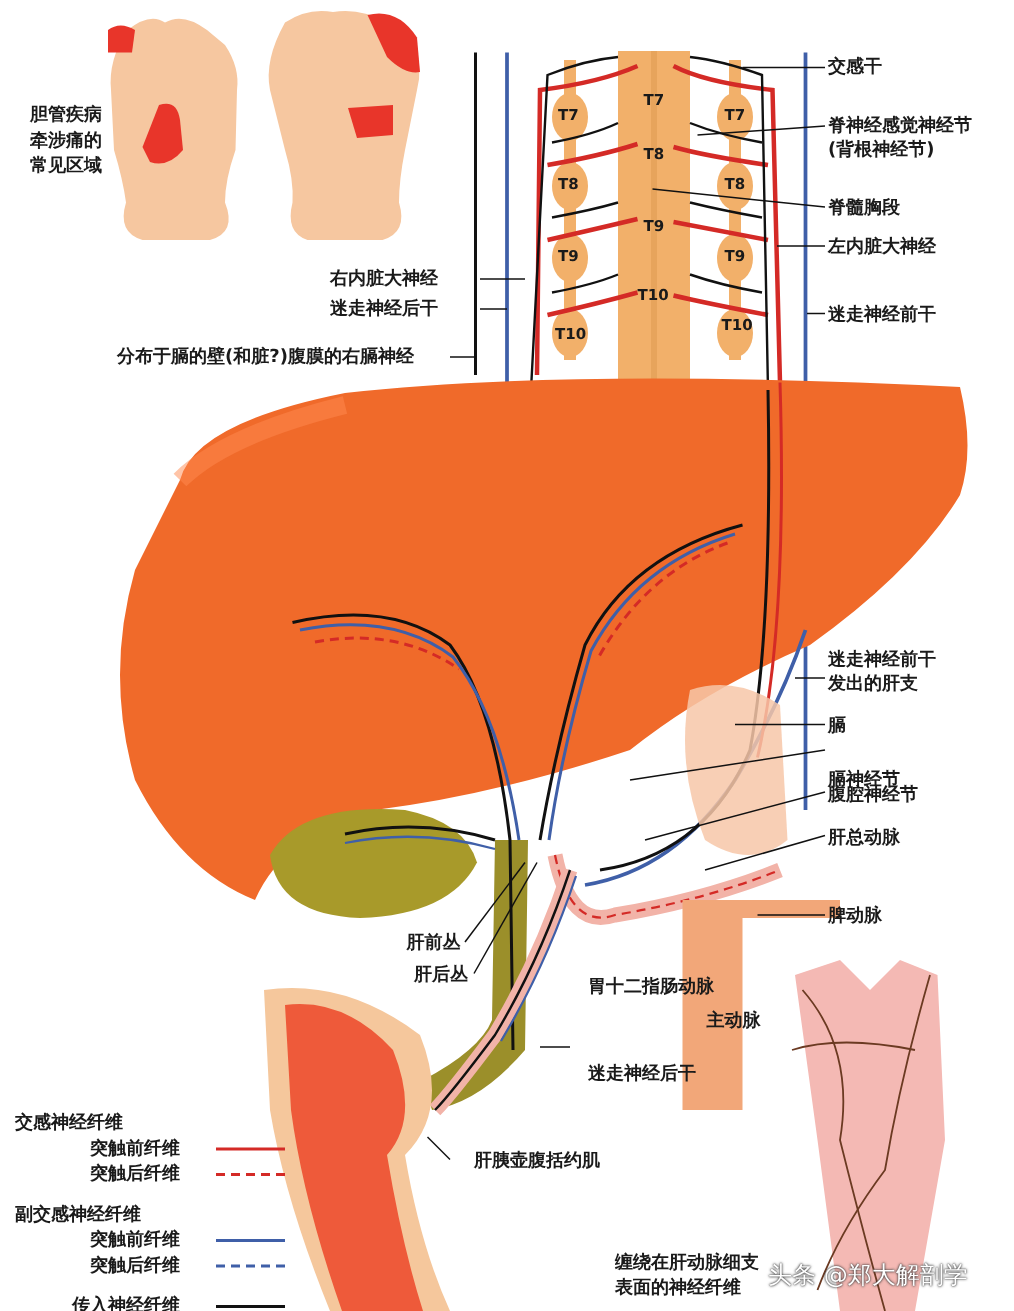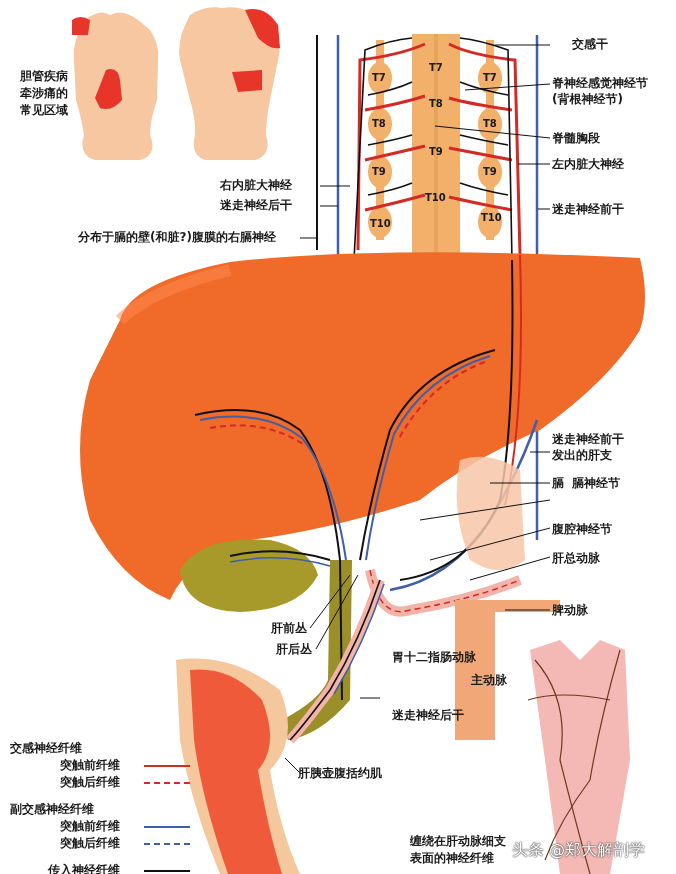--- a/index.html
+++ b/index.html
@@ -162,44 +162,44 @@
   <span class="lbl" style="left:483px;top:164px;font-size:10px;">T9</span>
   <span class="lbl" style="left:481px;top:210px;font-size:10px;">T10</span>
 </div>
 
 <div class="lbl" style="left:20px;top:68px;line-height:17px;">
   <div>胆管疾病</div>
   <div>牵涉痛的</div>
   <div>常见区域</div>
 </div>
 
-<span class="lbl" style="left:552px;top:37px;margin-left:20px;">交感干</span>
+<span class="lbl" style="left:552px;top:37px;">交感干</span>
 <span class="lbl" style="left:552px;top:76px;text-align:right;">脊神经感觉神经节</span>
 <span class="lbl" style="left:552px;top:92px;">(背根神经节)</span>
 <span class="lbl" style="left:552px;top:131px;">脊髓胸段</span>
 <span class="lbl" style="left:552px;top:157px;">左内脏大神经</span>
 <span class="lbl" style="left:552px;top:202px;">迷走神经前干</span>
 <span class="lbl" style="left:552px;top:432px;">迷走神经前干</span>
 <span class="lbl" style="left:552px;top:448px;">发出的肝支</span>
 <span class="lbl" style="left:552px;top:476px;">膈</span>
-<span class="lbl" style="left:552px;top:476px;margin-left:20px;">膈神经节</span>
+<span class="lbl" style="left:552px;top:512px;">膈神经节</span>
 <span class="lbl" style="left:552px;top:522px;">腹腔神经节</span>
 <span class="lbl" style="left:552px;top:551px;">肝总动脉</span>
 <span class="lbl" style="left:552px;top:603px;">脾动脉</span>
 
 <span class="lbl" style="left:220px;top:178px;">右内脏大神经</span>
 <span class="lbl" style="left:220px;top:198px;">迷走神经后干</span>
 <span class="lbl" style="left:78px;top:230px;">分布于膈的壁(和脏?)腹膜的右膈神经</span>
 
 <span class="lbl" style="left:271px;top:621px;">肝前丛</span>
 <span class="lbl" style="left:276px;top:642px;">肝后丛</span>
 <span class="lbl" style="left:471px;top:673px;">主动脉</span>
 <span class="lbl" style="left:392px;top:650px;text-align:right;">胃十二指肠动脉</span>
 <span class="lbl" style="left:392px;top:708px;">迷走神经后干</span>
-<span class="lbl" style="left:298px;top:766px;">肝胰壶腹括约肌</span>
+<span class="lbl" style="left:316px;top:766px;">肝胰壶腹括约肌</span>
 <span class="lbl" style="left:410px;top:834px;">缠绕在肝动脉细支</span>
 <span class="lbl" style="left:410px;top:851px;">表面的神经纤维</span>
 
 <div class="legend">
   <div class="grp">
     <div class="h">交感神经纤维</div>
     <div class="row">
       <span class="t">突触前纤维</span>
       <span class="sw" style="border-top:2px solid #d42a26;"></span>
     </div>

